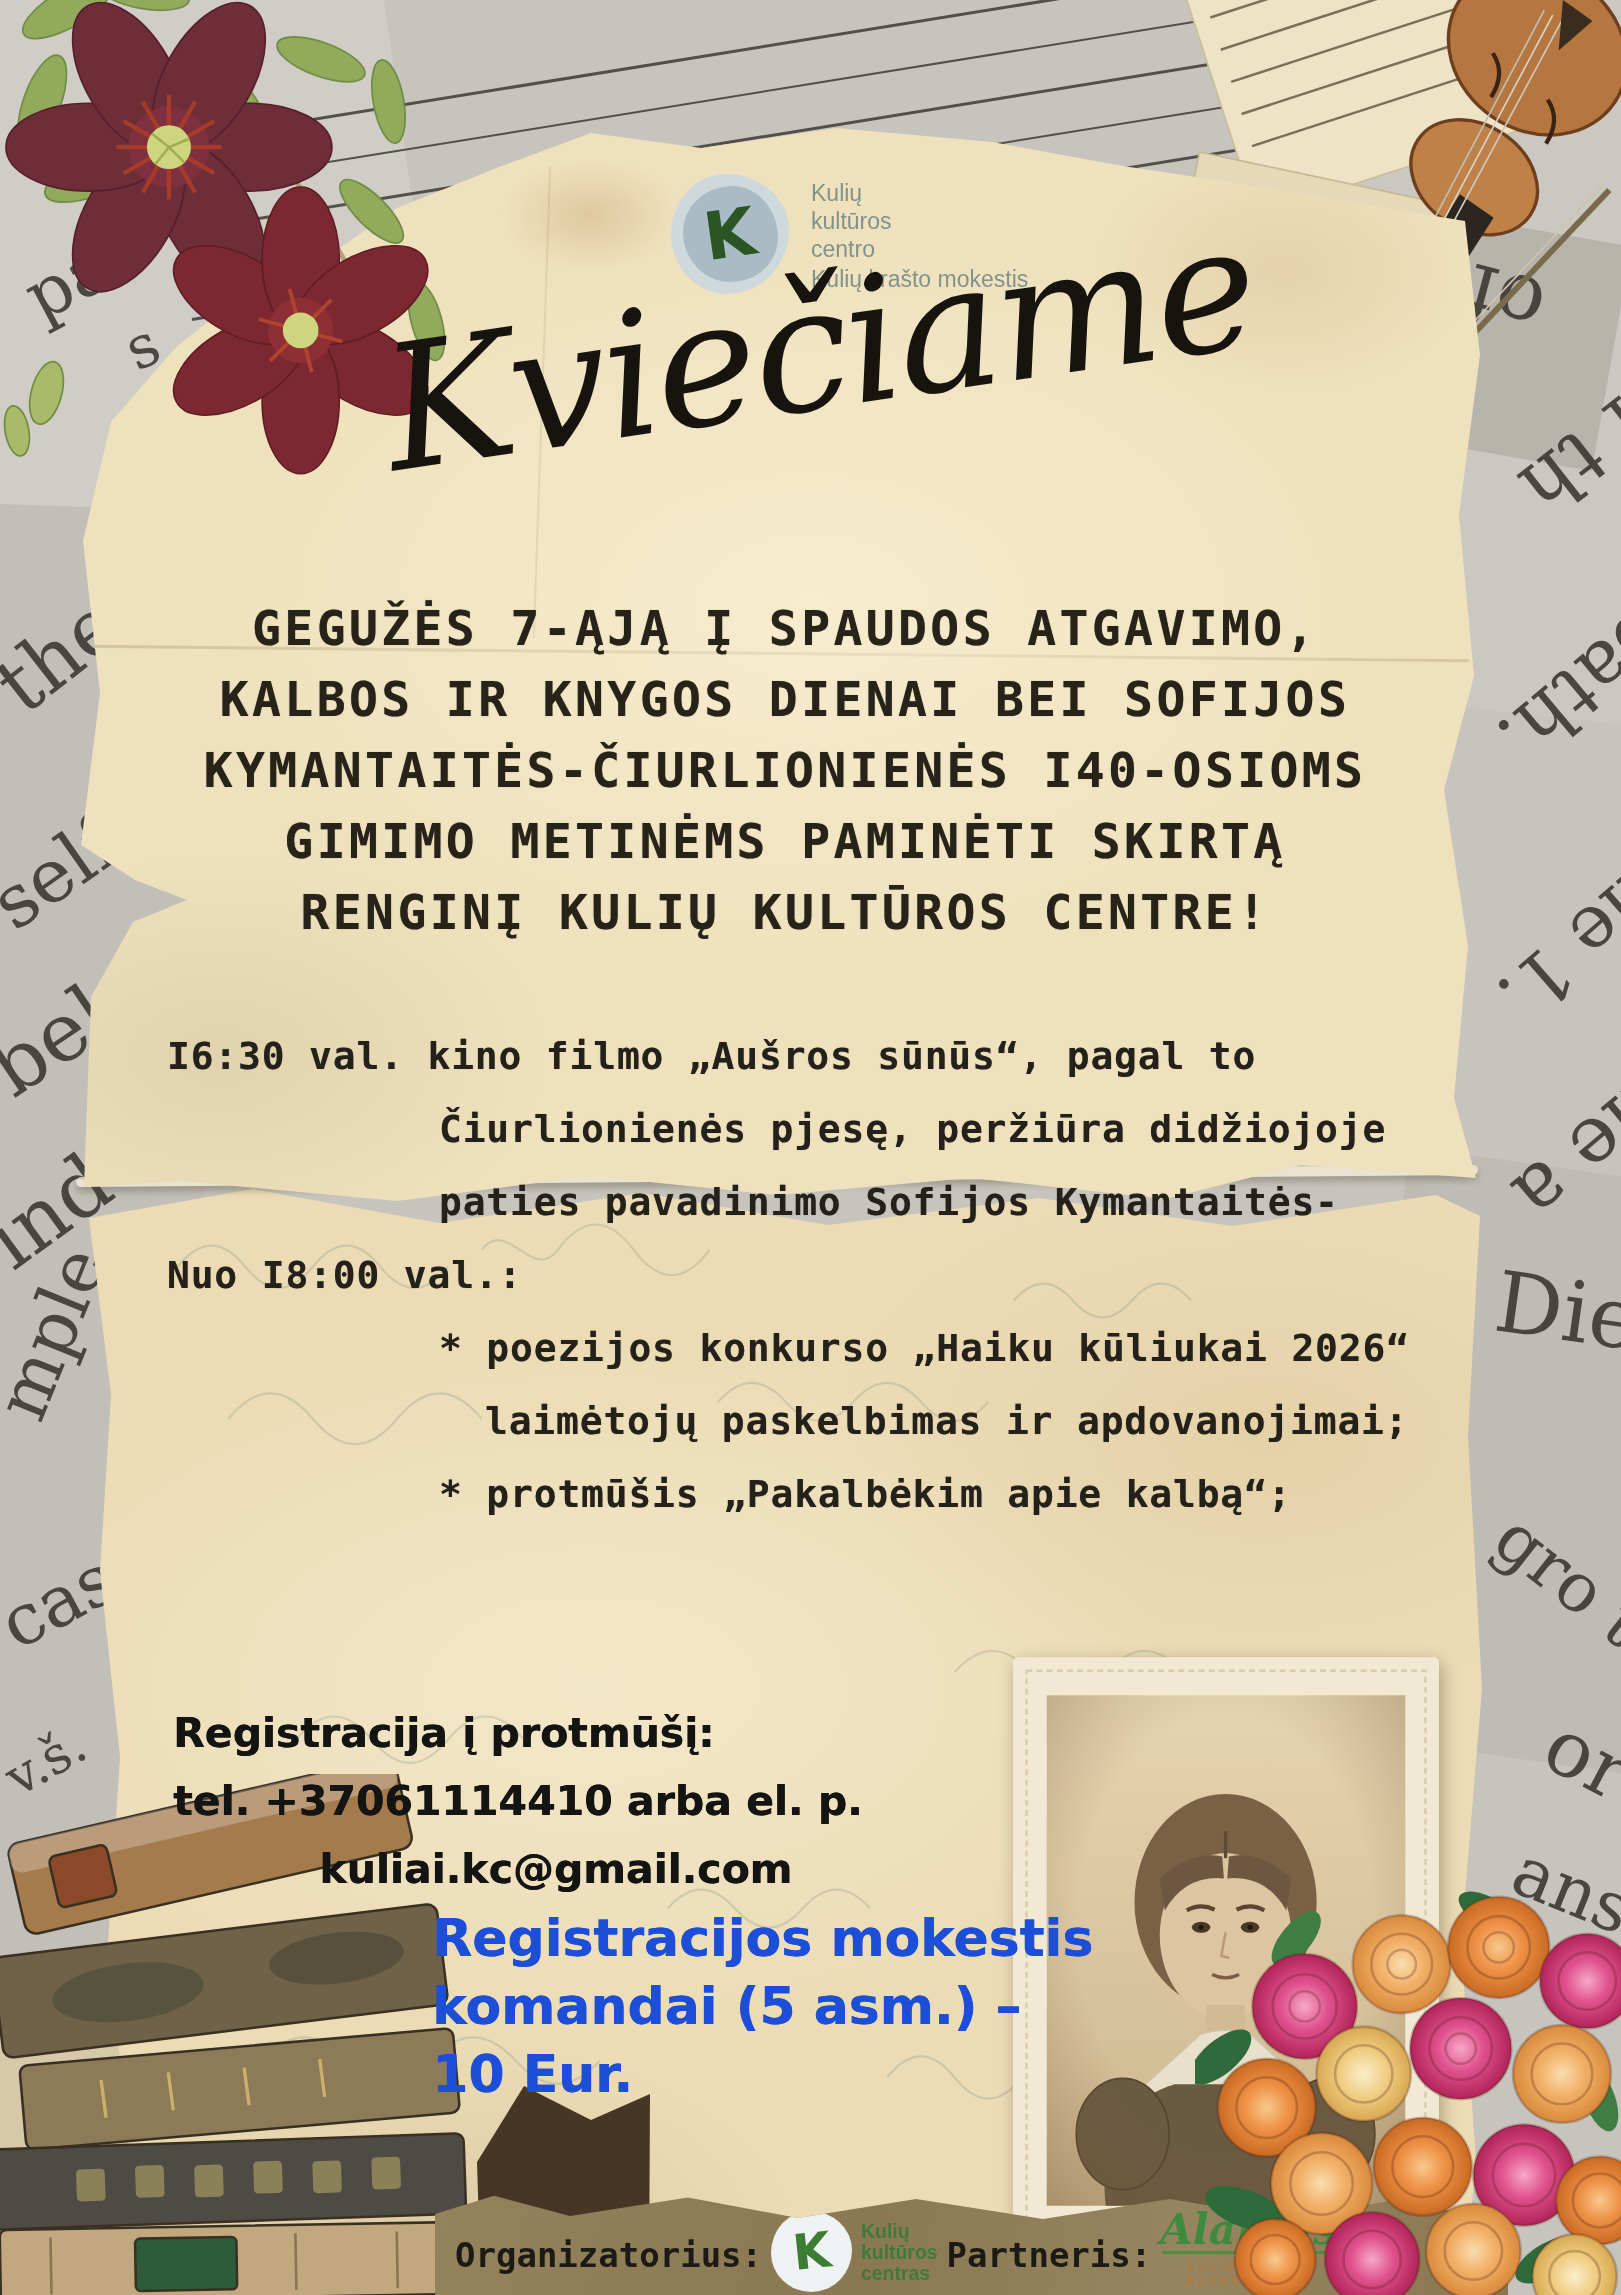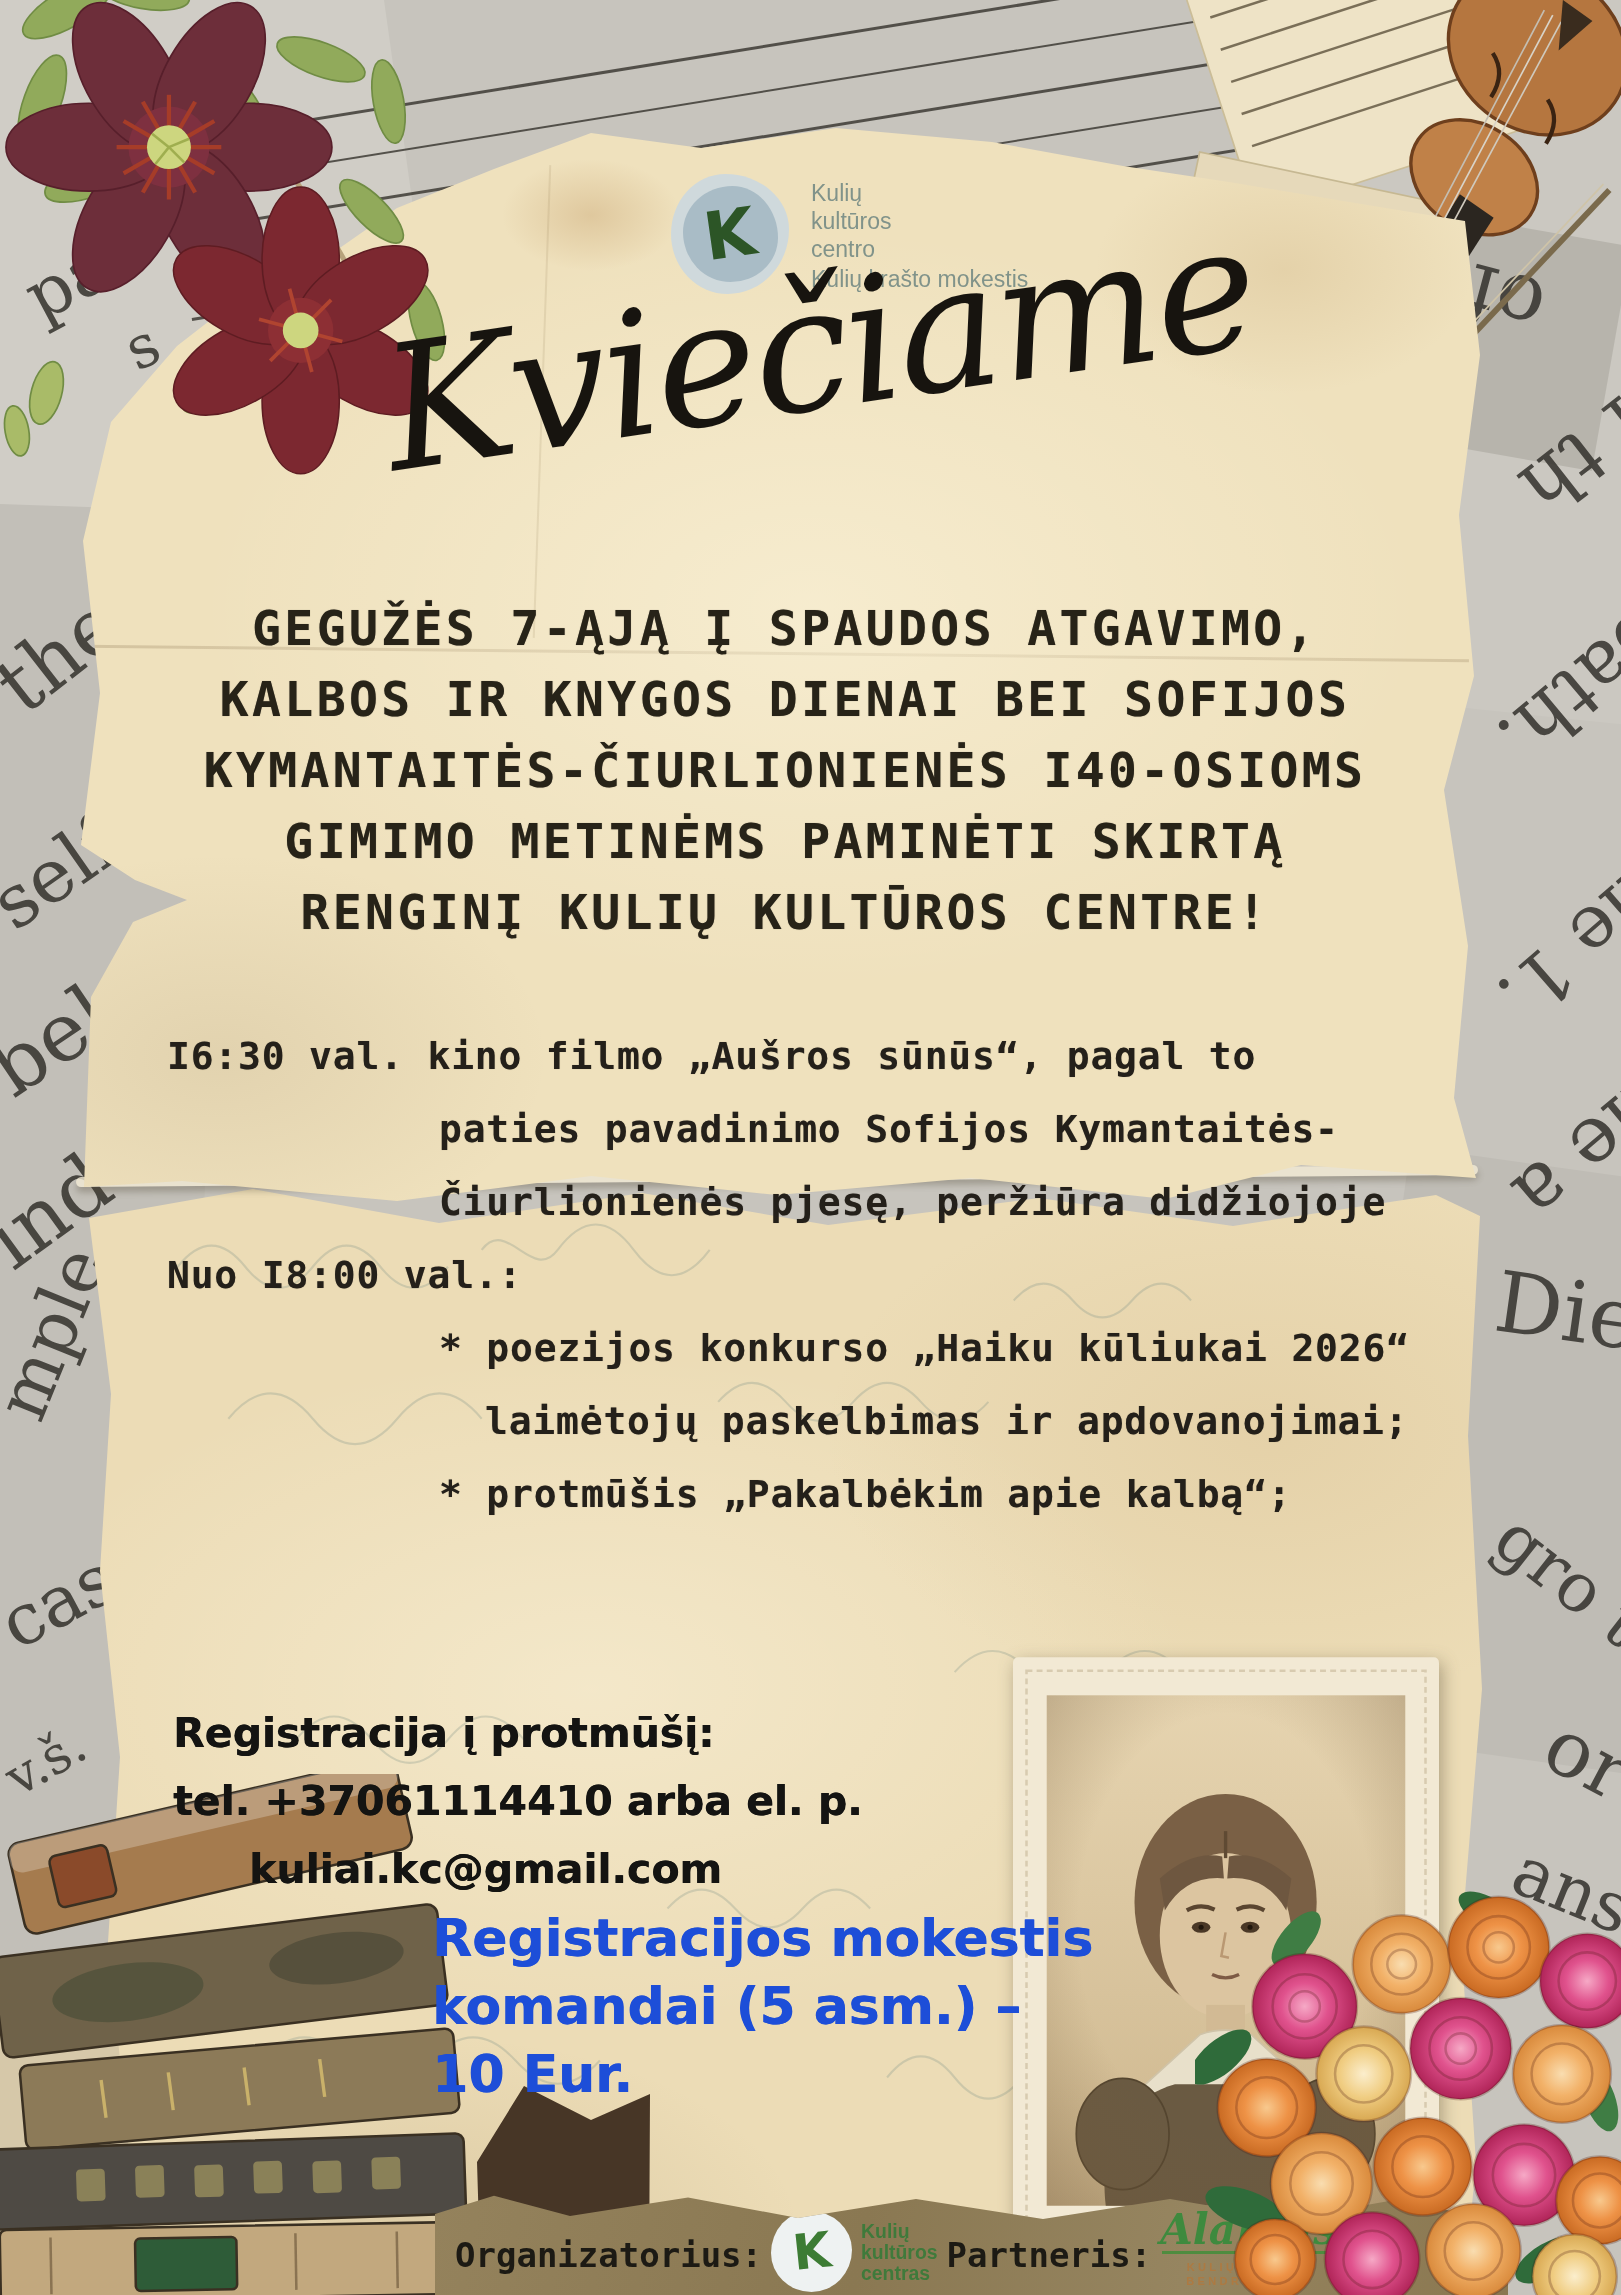--- a/index.html
+++ b/index.html
@@ -52,21 +52,21 @@
   .headline{position:absolute;left:118px;top:593px;width:1334px;text-align:center;
     font-family:"DejaVu Sans Mono",monospace;font-weight:bold;font-size:48px;
     line-height:71px;letter-spacing:3.4px;color:#272318;text-shadow:0 0 0.8px rgba(40,35,25,.55);}
   .schedule{position:absolute;left:167px;top:1020px;width:1334px;
     font-family:"DejaVu Sans Mono",monospace;font-size:38px;line-height:73px;
     font-weight:bold;letter-spacing:0.8px;color:#24201a;text-shadow:0 0 0.8px rgba(40,35,25,.4);}
   .ind{padding-left:272px;}
   .ind2{padding-left:318px;}
   .registration{position:absolute;left:173px;top:1699px;font-family:"DejaVu Sans",sans-serif;
     font-weight:bold;font-size:41px;line-height:68px;color:#141412;text-shadow:0.5px 0 currentColor;}
-  .reg-indent{margin-left:76px;}
+  .reg-indent{margin-left:76px;text-align:center;}
   .fee{position:absolute;left:432px;top:1904px;font-family:"DejaVu Sans",sans-serif;
     font-weight:bold;font-size:52px;line-height:68px;color:#1d4ed8;text-shadow:0.5px 0 currentColor;}
   
   .flowers{position:absolute;left:-34px;top:-42px;z-index:4;}
   .violin-layer{position:absolute;left:1149px;top:-17px;z-index:1;}
   .books{position:absolute;left:0px;top:1774px;z-index:4;}
   .portrait{position:absolute;left:1013px;top:1657px;z-index:4;
     filter:drop-shadow(3.4px 5px 8.4px rgba(70,60,40,.4));}
   .roses{position:absolute;left:1195px;top:1888px;z-index:6;}
   .dark-scrap{position:absolute;left:0;top:0;width:1622px;height:2295px;z-index:4;background:#473626;
@@ -475,22 +475,22 @@
     <div class="headline">
       <div>GEGUŽĖS 7-ĄJĄ Į SPAUDOS ATGAVIMO,</div>
       <div>KALBOS IR KNYGOS DIENAI BEI SOFIJOS</div>
       <div>KYMANTAITĖS-ČIURLIONIENĖS I40-OSIOMS</div>
       <div>GIMIMO METINĖMS PAMINĖTI SKIRTĄ</div>
       <div>RENGINĮ KULIŲ KULTŪROS CENTRE!</div>
     </div>
 
     <div class="schedule">
       <div>I6:30 val. kino filmo „Aušros sūnūs“, pagal to</div>
+      <div class="ind">Čiurlionienės pjesę, peržiūra didžiojoje</div>
       <div class="ind">paties pavadinimo Sofijos Kymantaitės-</div>
-      <div class="ind">Čiurlionienės pjesę, peržiūra didžiojoje</div>
       <div>Nuo I8:00 val.:</div>
       <div class="ind">* poezijos konkurso „Haiku kūliukai 2026“</div>
       <div class="ind2">laimėtojų paskelbimas ir apdovanojimai;</div>
       <div class="ind">* protmūšis „Pakalbėkim apie kalbą“;</div>
     </div>
 
     <div class="registration">
       <div>Registracija į protmūšį:</div>
       <div>tel. +37061114410 arba el. p.</div>
       <div class="reg-indent">kuliai.kc@gmail.com</div>

